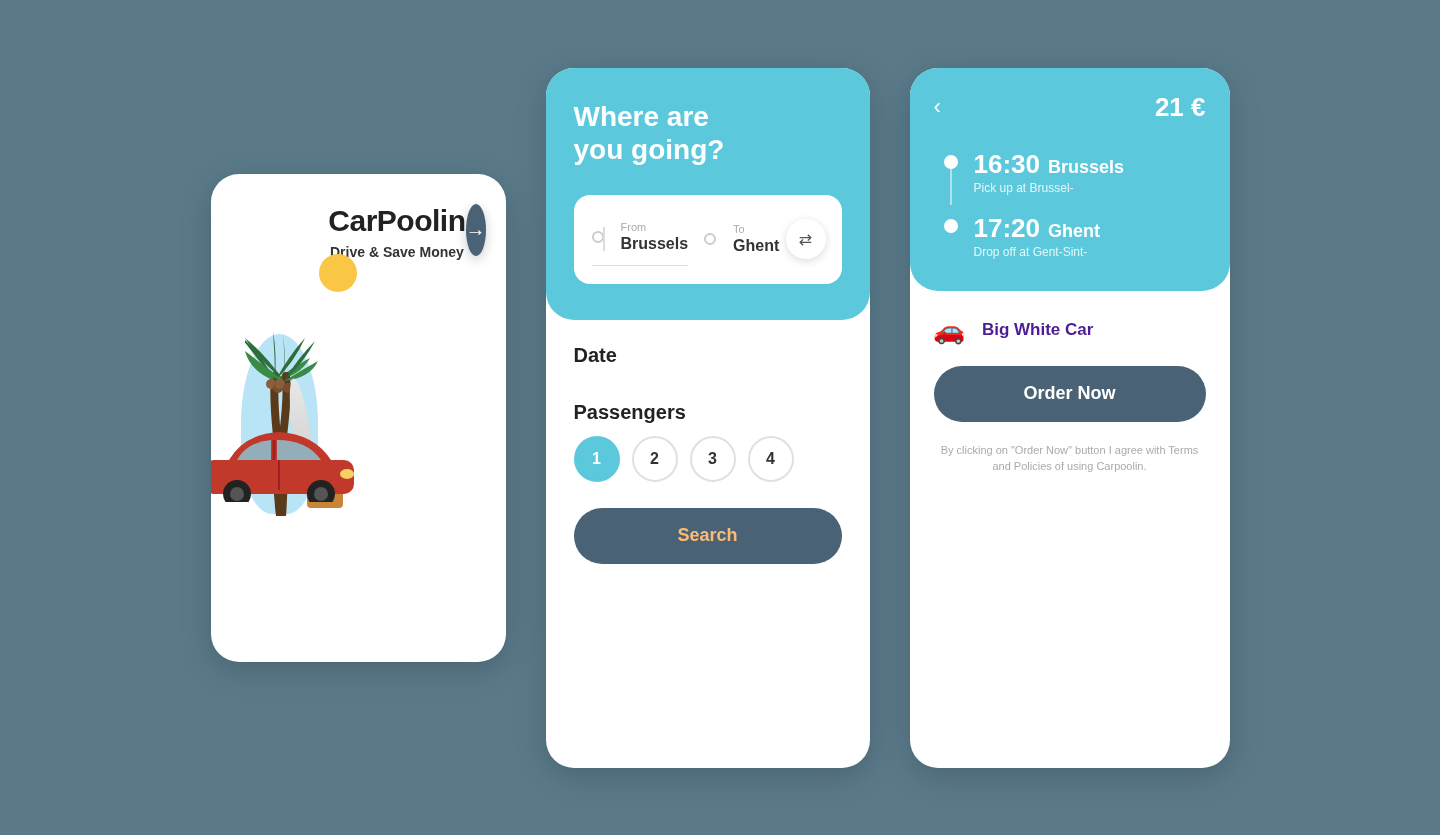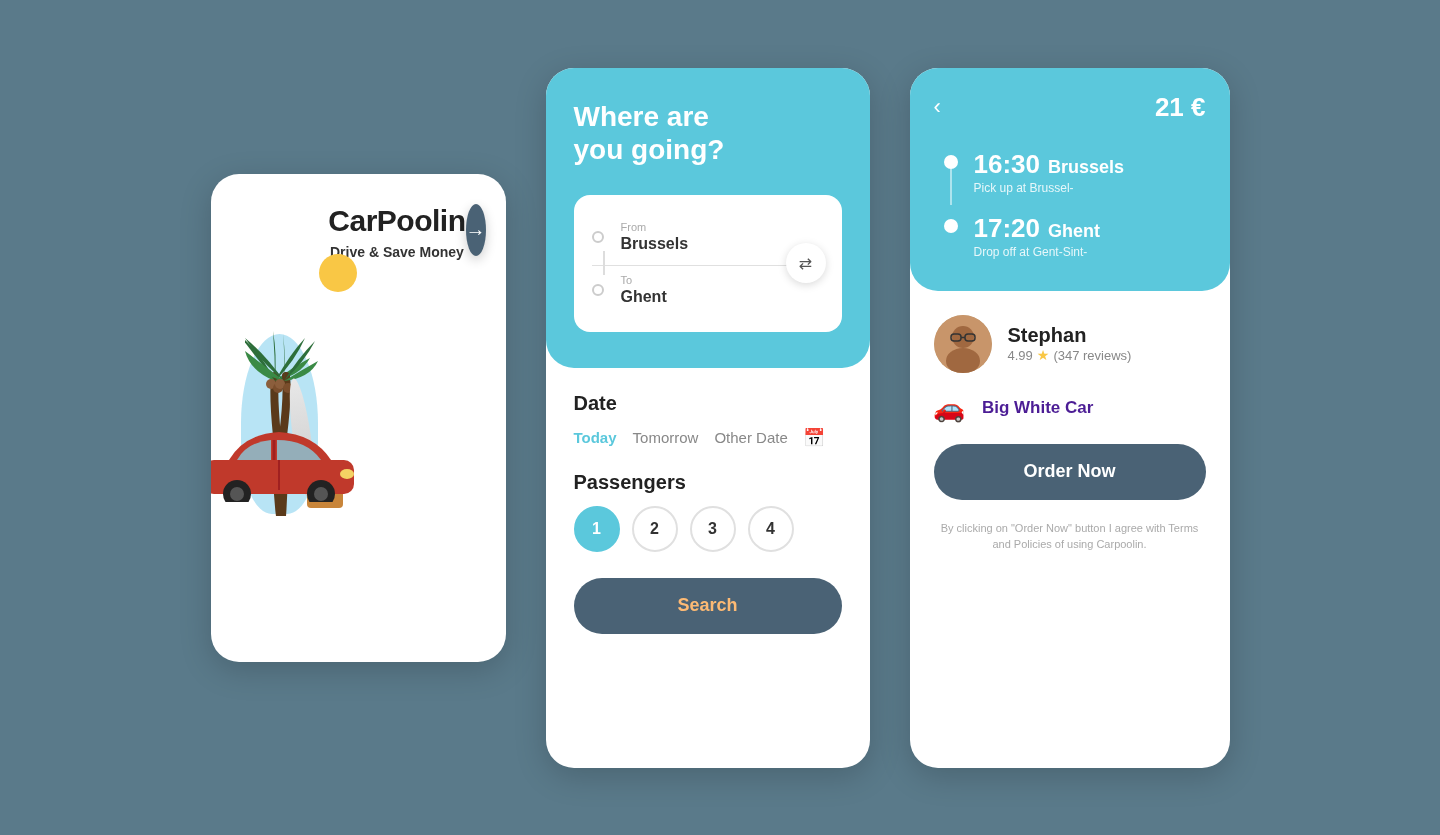--- a/index.html
+++ b/index.html
@@ -167,22 +167,22 @@
       color: #fff;
       line-height: 1.2;
       margin-bottom: 28px;
     }
     .route-box {
       background: #fff;
       border-radius: 16px;
       padding: 18px 18px 18px 18px;
       position: relative;
       display: flex;
-      flex-direction: column;
-      gap: 0;
+      flex-direction: row;
+      gap: 16px;
     }
     .route-item {
       display: flex;
       align-items: center;
       gap: 12px;
       padding: 8px 0;
     }
     .route-item:first-child {
       border-bottom: 1px solid #e0e0e0;
       padding-bottom: 12px;
@@ -580,26 +580,20 @@
       </div>
       <button class="swap-btn">
         <span>⇄</span>
       </button>
     </div>
   </div>
 
   <div class="card-2-bottom">
     <div>
       <div class="section-title">Date</div>
-      <div class="date-options">
-        <span class="date-opt active">Today</span>
-        <span class="date-opt inactive">Tomorrow</span>
-        <span class="date-opt inactive">Other Date</span>
-        <span class="calendar-icon-inline">📅</span>
-      </div>
     </div>
 
     <div>
       <div class="section-title">Passengers</div>
       <div class="passenger-options">
         <button class="pass-btn active">1</button>
         <button class="pass-btn">2</button>
         <button class="pass-btn">3</button>
         <button class="pass-btn">4</button>
       </div>
@@ -638,41 +632,20 @@
             <span class="timeline-time">17:20</span>
             <span class="timeline-place">Ghent</span>
           </div>
           <div class="timeline-sub">Drop off at Gent-Sint-</div>
         </div>
       </div>
     </div>
   </div>
 
   <div class="card-3-bottom">
-    <div class="driver-row">
-      <div class="avatar">
-        <svg viewBox="0 0 58 58" width="58" height="58">
-          <circle cx="29" cy="29" r="29" fill="#c8956a"></circle>
-          <circle cx="29" cy="22" r="11" fill="#a06840"></circle>
-          <ellipse cx="29" cy="46" rx="17" ry="13" fill="#a06840"></ellipse>
-
-          <rect x="17" y="19" width="10" height="7" rx="3" fill="none" stroke="#333" stroke-width="1.5"></rect>
-          <rect x="31" y="19" width="10" height="7" rx="3" fill="none" stroke="#333" stroke-width="1.5"></rect>
-          <line x1="27" y1="22.5" x2="31" y2="22.5" stroke="#333" stroke-width="1.5"></line>
-        </svg>
-      </div>
-      <div class="driver-info">
-        <span class="driver-name">Stephan</span>
-        <div class="driver-rating">
-          <span>4.99</span>
-          <span class="star">★</span>
-          <span>(347 reviews)</span>
-        </div>
-      </div>
-    </div>
 
     <div class="car-row">
       <span class="car-icon">🚗</span>
       <span class="car-name">Big White Car</span>
     </div>
 
     <button class="order-btn">Order Now</button>
 
     <div class="terms-text">By clicking on "Order Now" button I agree with Terms and Policies of using Carpoolin.</div>
   </div>

